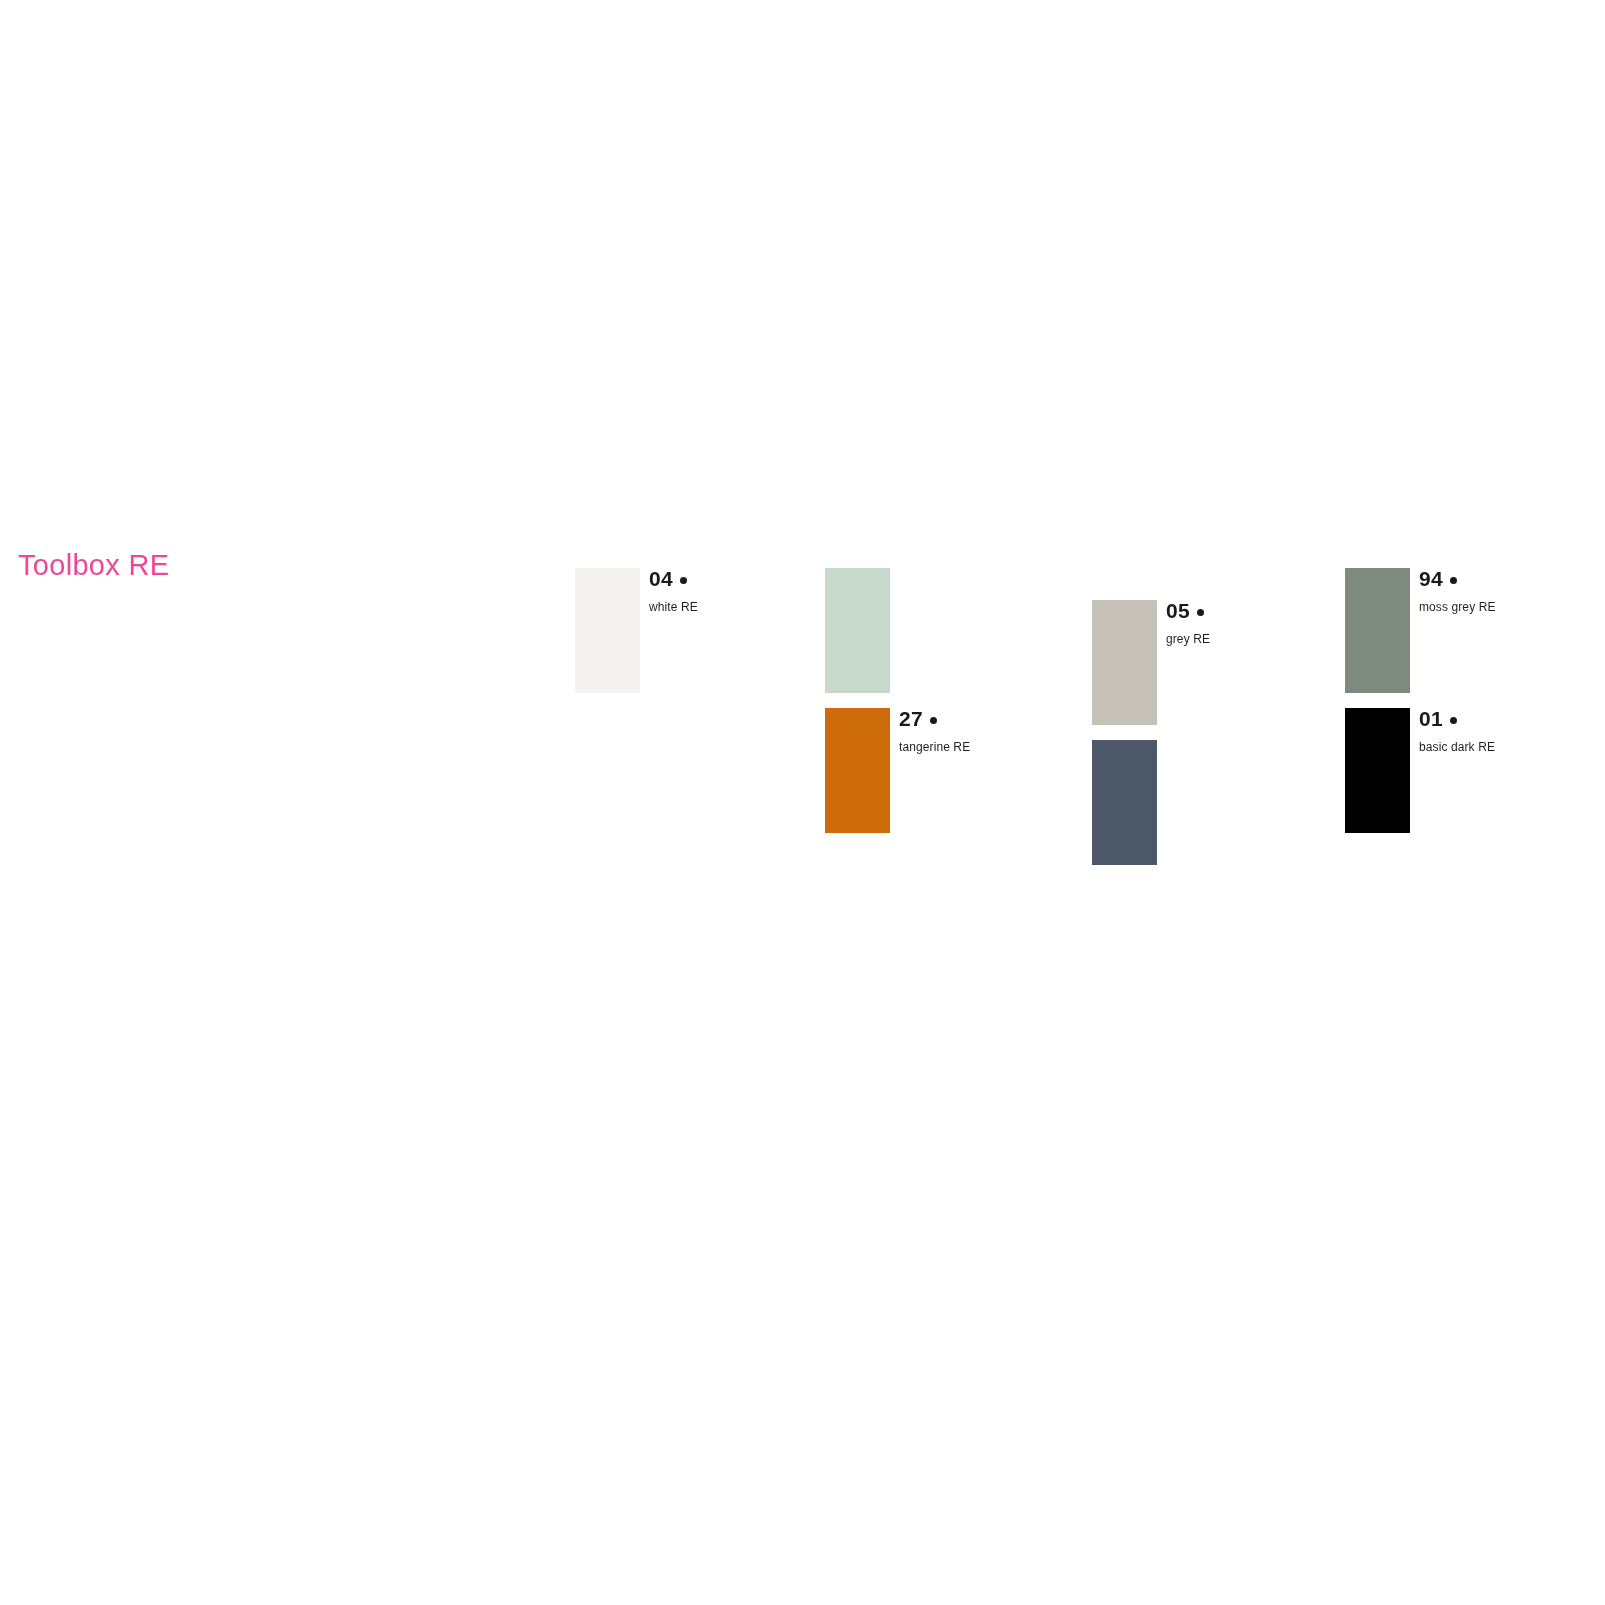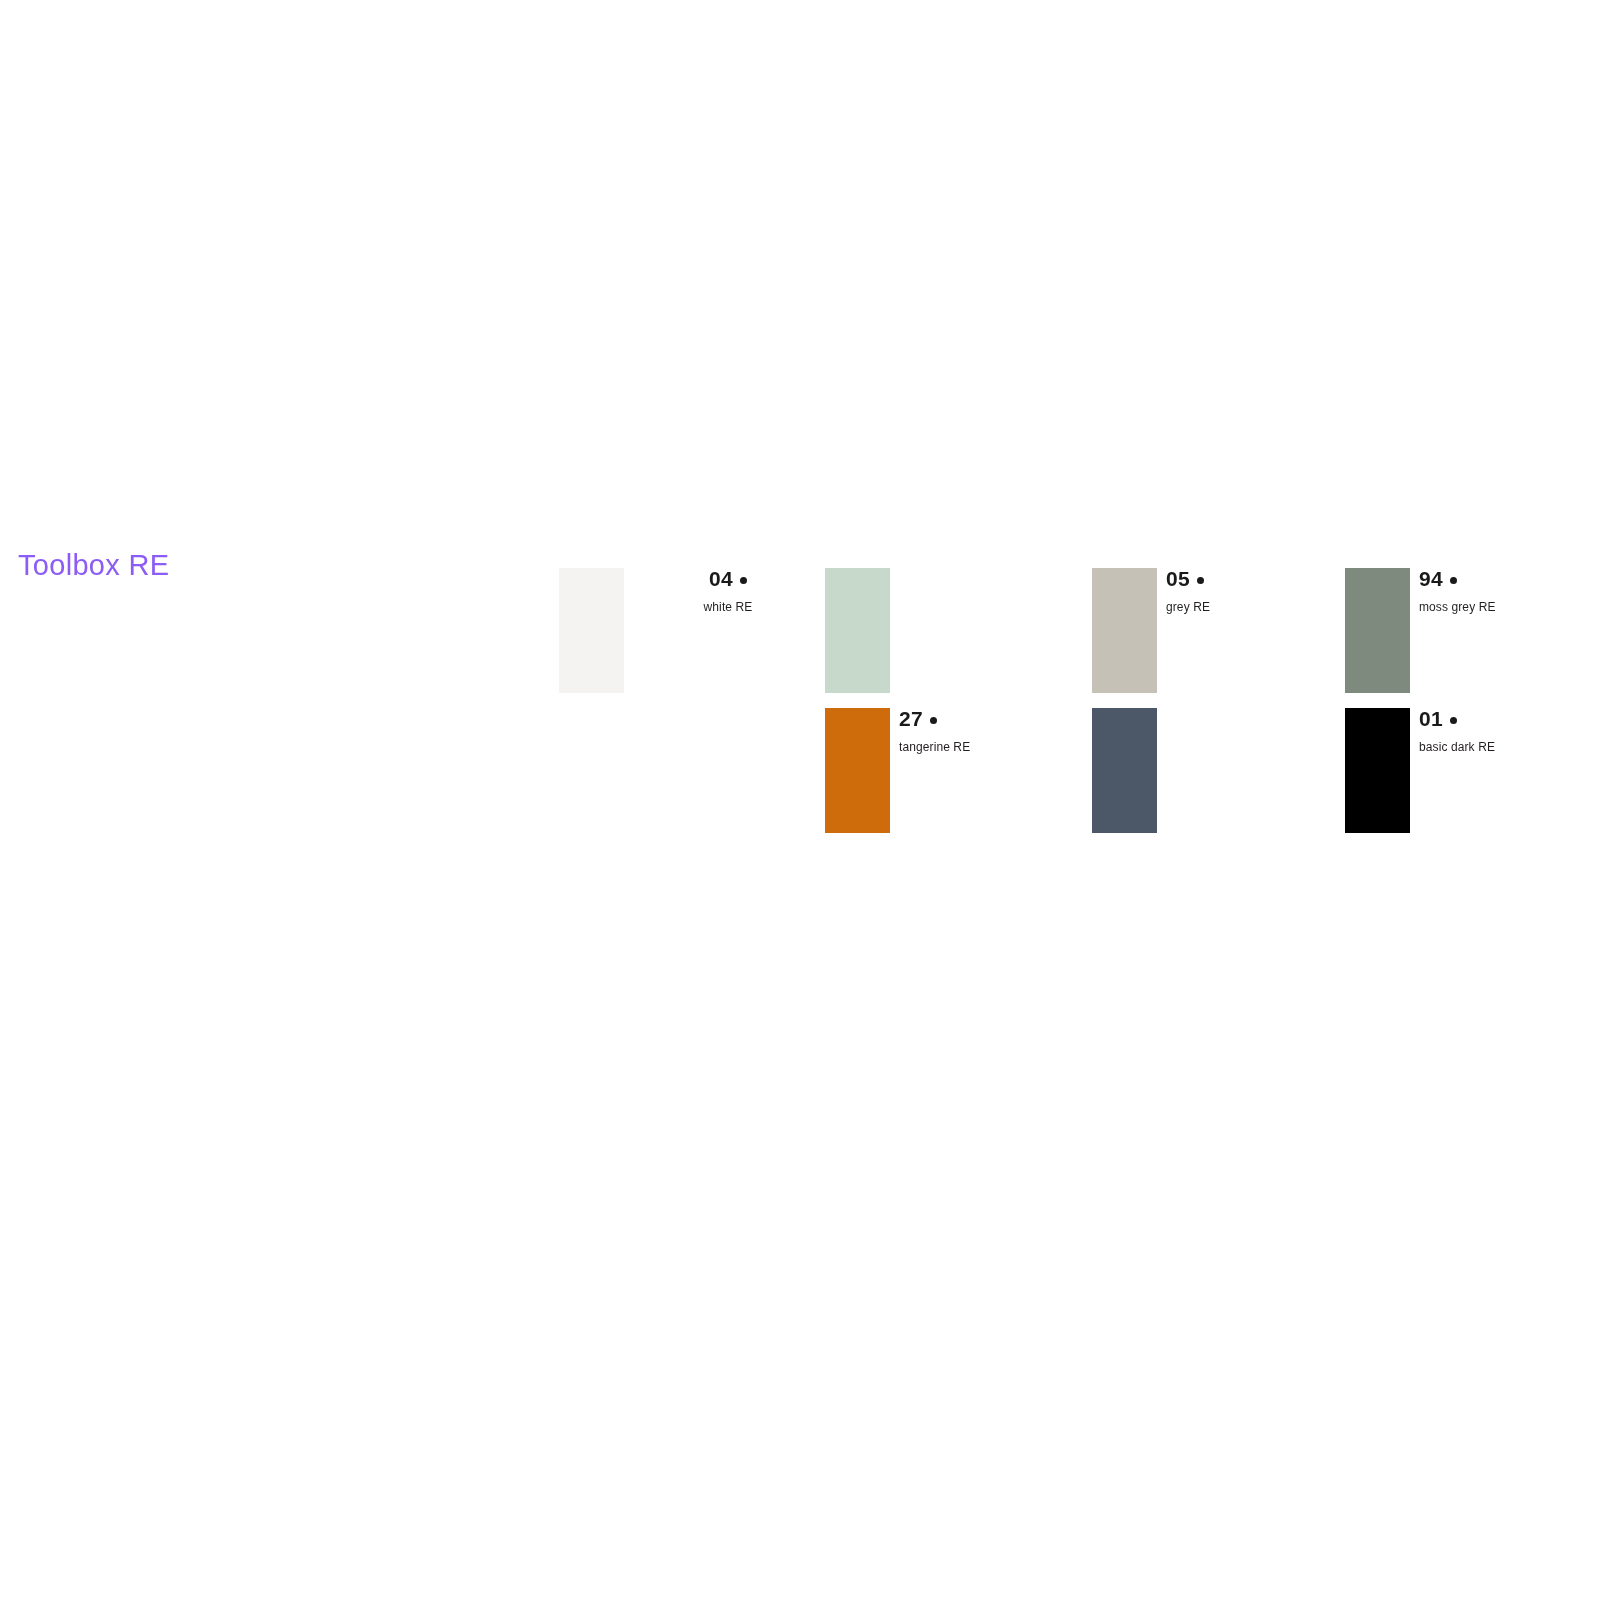--- a/index.html
+++ b/index.html
@@ -17,21 +17,21 @@
   }
 
   
   #page-title {
     position: absolute;
     left: 18px;
     top: 551px;
     font-size: 29px;
     font-weight: 300;
     letter-spacing: 0.3px;
-    color: #8b5cf6;
+    color: #ec4899;
     line-height: 1;
     white-space: nowrap;
   }
 
   
   #swatch-grid {
     position: absolute;
     left: 559px;
     top: 568px;
     width: 1030px;
@@ -41,23 +41,23 @@
     position: relative;
     height: 140px;
   }
 
   .swatch-cell {
     position: absolute;
     top: 0;
     width: 266px;
     height: 125px;
   }
-  .swatch-cell.col-0 { left: 0px; text-align: center; }
+  .swatch-cell.col-0 { left: 16px; }
   .swatch-cell.col-1 { left: 266px; }
-  .swatch-cell.col-2 { left: 533px; }
+  .swatch-cell.col-2 { left: 533px; margin-top: 32px; }
   .swatch-cell.col-3 { left: 786px; }
 
   .swatch-chip {
     position: absolute;
     left: 0;
     top: 0;
     width: 65px;
     height: 125px;
   }
 

